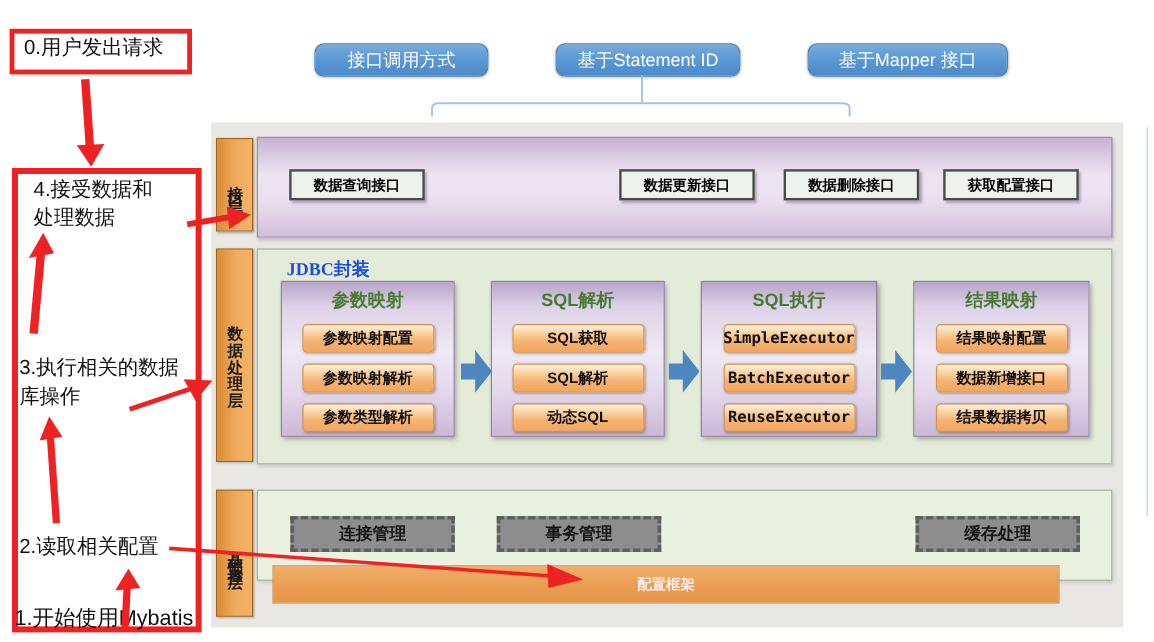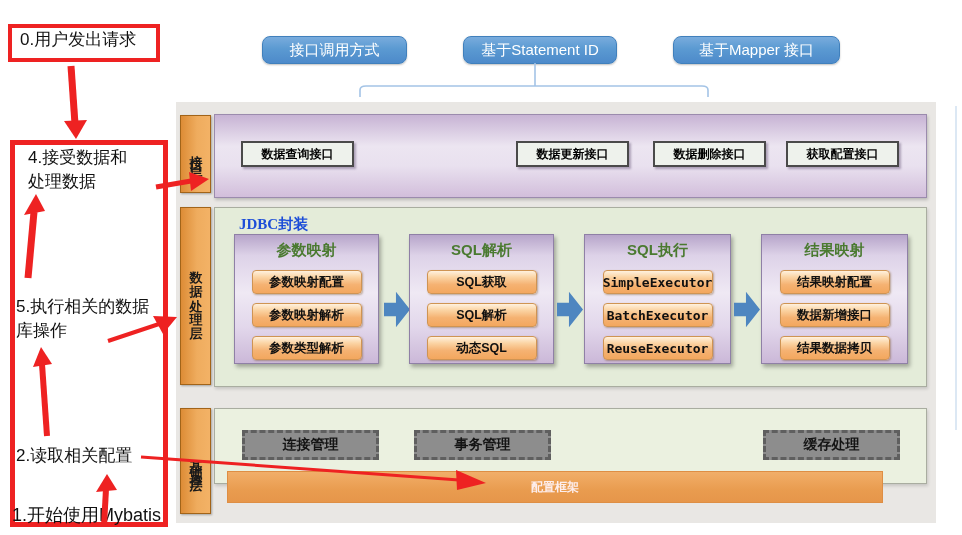--- a/index.html
+++ b/index.html
@@ -145,21 +145,21 @@
   <div class="tbtn" style="left:463px;width:154px">基于Statement ID</div>
   <div class="tbtn" style="left:673px;width:167px">基于Mapper 接口</div>
 
   <div class="step0-box">
     <span class="ltext big" style="position:static">0.用户发出请求</span>
   </div>
   <div class="big-red-box"></div>
 
   <div class="ltext big" style="left:28px;top:146px">4.接受数据和</div>
   <div class="ltext big" style="left:28px;top:170px">处理数据</div>
-  <div class="ltext big" style="left:16px;top:295px">5.执行相关的数据</div>
+  <div class="ltext big" style="left:16px;top:295px">3.执行相关的数据</div>
   <div class="ltext big" style="left:16px;top:319px">库操作</div>
   <div class="ltext big" style="left:16px;top:444px">2.读取相关配置</div>
   <div class="ltext" style="left:12px;top:503px;font-size:18px">1.开始使用Mybatis</div>
 
   <svg id="overlay" viewBox="0 0 962 535" xmlns="http://www.w3.org/2000/svg">
 
     <path d="M360,97 L360,90 Q360,86 366,86 L702,86 Q708,86 708,90 L708,97 M535,86 L535,63" fill="none" stroke="#a4c4e6" stroke-width="1.6"></path>
 
     <path d="M956,106 L956,430" fill="none" stroke="#cadcee" stroke-width="1.3"></path>
 

